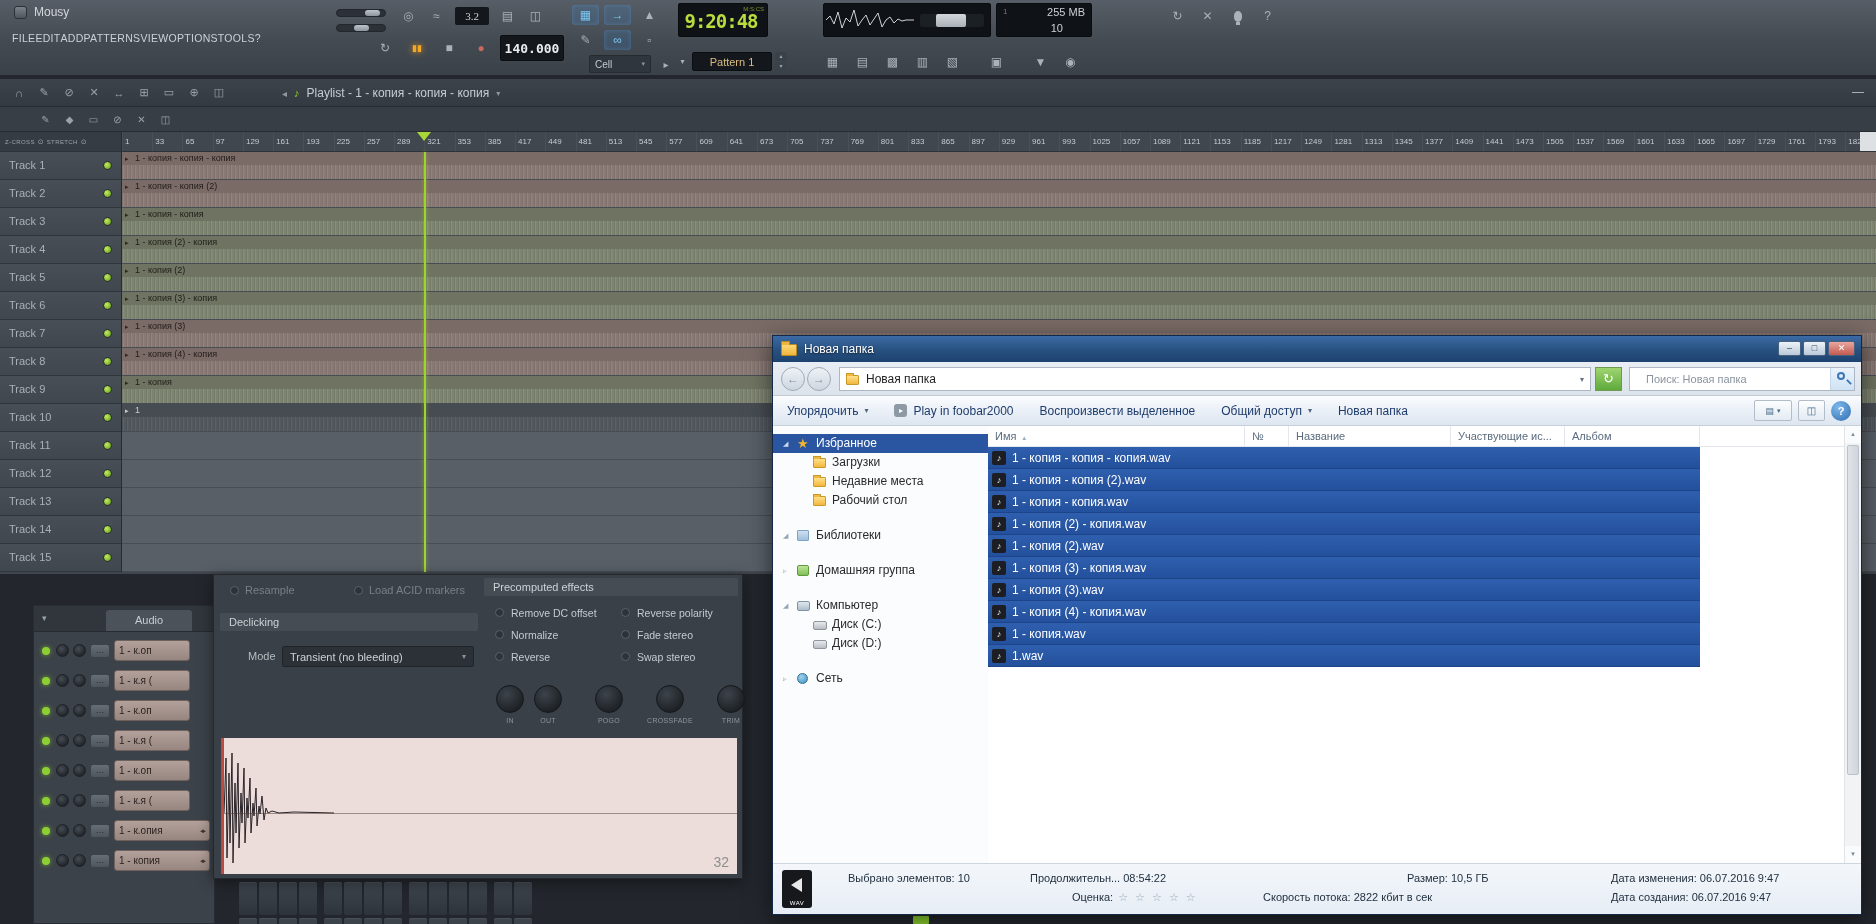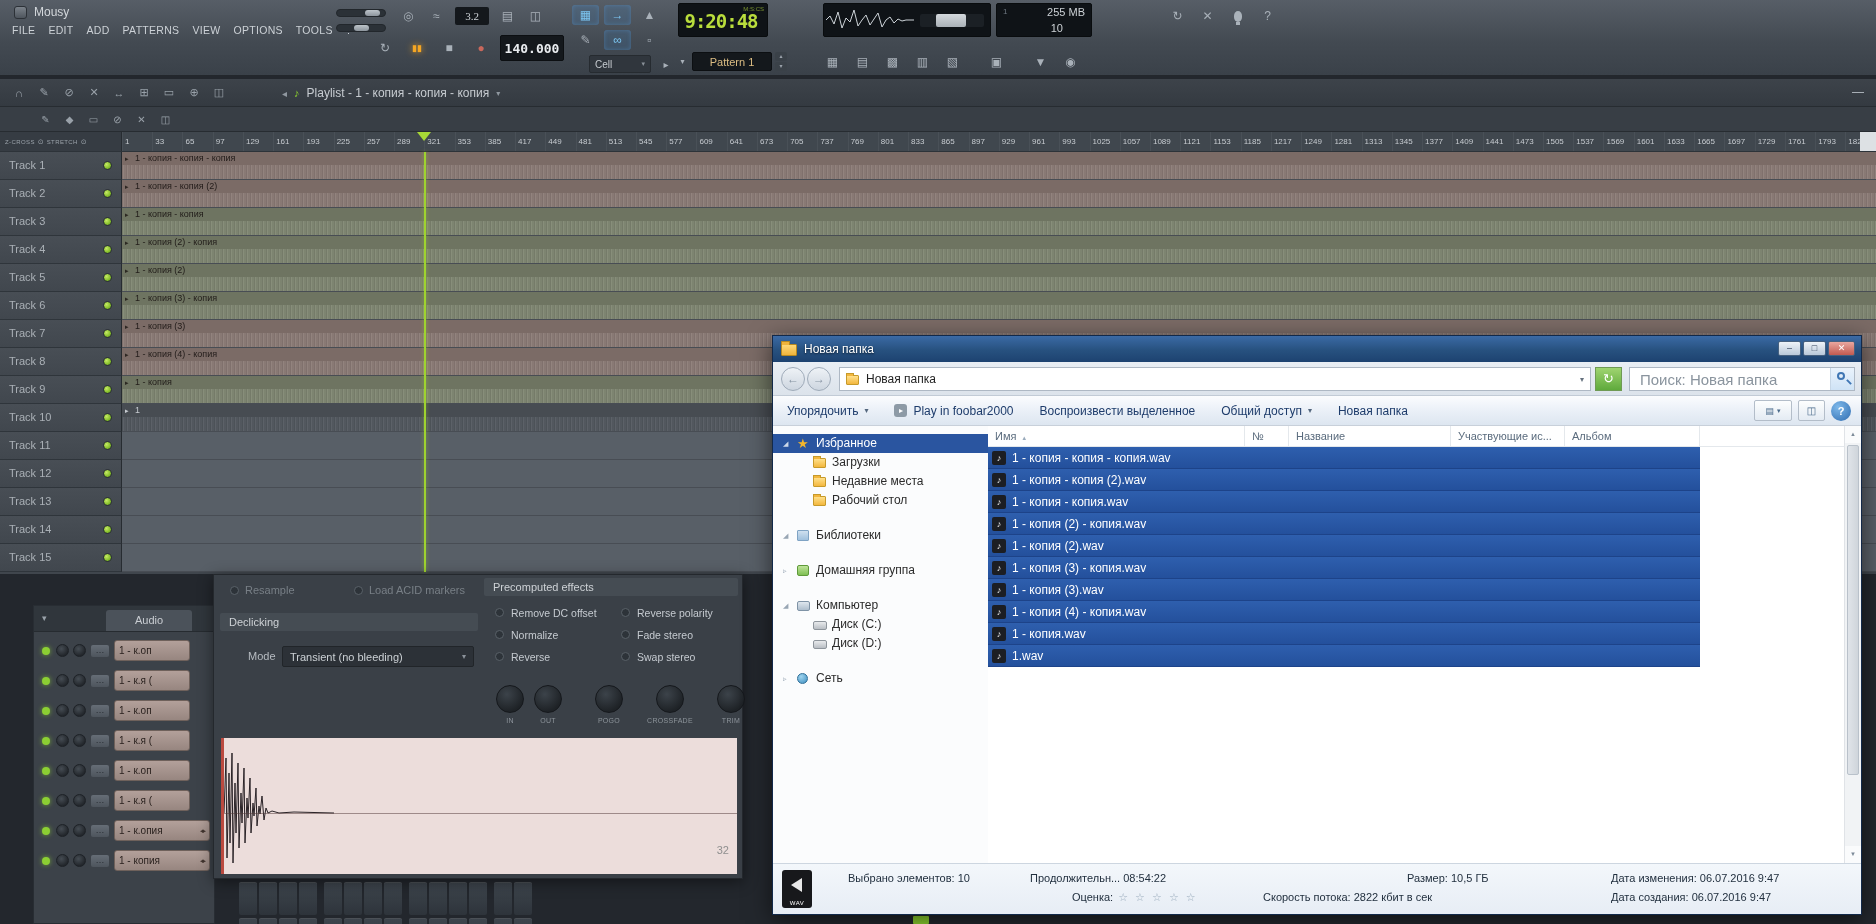--- a/index.html
+++ b/index.html
@@ -4,21 +4,21 @@
 <style>
 *{margin:0;padding:0;box-sizing:border-box}
 html,body{width:1876px;height:924px;overflow:hidden;background:#23272d}
 body{font-family:"Liberation Sans",sans-serif}
 #root{position:relative;width:1876px;height:924px;background:#23272d;overflow:hidden}
 
 
 .fl-toolbar{position:absolute;left:0;top:0;width:1876px;height:76px;background:linear-gradient(#575e67,#434a52 55%,#3a4149);border-bottom:1px solid #23272c}
 .fl-appicon{position:absolute;left:14px;top:6px;width:13px;height:13px;border-radius:3px;background:linear-gradient(#7b828a,#4e555d);border:1px solid #2c3137}
 .fl-title{position:absolute;left:34px;top:5px;font-size:12px;color:#d3d7db}
-.fl-menubar{position:absolute;left:12px;top:24px;display:flex;gap:13px}
+.fl-menubar{position:absolute;left:12px;top:32px;display:flex;}
 .fl-menu{font-size:10.5px;color:#ccd1d6;letter-spacing:.3px}
 .sliders{position:absolute;left:336px;top:9px}
 .slider{width:50px;height:8px;background:#2b3137;border-radius:4px;border:1px solid #22272c;position:relative;margin-bottom:7px}
 .slider .thumb{position:absolute;top:0;width:15px;height:6px;background:linear-gradient(#bdc4ca,#8d959d);border-radius:3px}
 .iconbtn{display:flex;align-items:center;justify-content:center;color:#a9b1b9;border-radius:3px;font-size:12px}
 .row1-icons{position:absolute;left:396px;top:6px;display:flex;gap:3px;align-items:center}
 .row1-icons .iconbtn{width:25px;height:19px}
 .aux-lcd{width:34px;height:18px;background:#14181c;border-radius:2px;color:#ced3d7;font-size:11px;display:flex;align-items:center;justify-content:center;font-family:Liberation Serif, serif;margin:0 3px}
 .transport{position:absolute;left:372px;top:35px;display:flex;gap:6px;align-items:center}
 .tbtn{width:26px;height:24px;display:flex;align-items:center;justify-content:center;font-size:12px;color:#a9b1b9}
@@ -129,40 +129,40 @@
 .ed-mode .dd{color:#8a9199;font-size:8px}
 .ed-fx{position:absolute;display:flex;flex-direction:column;gap:9px}
 .ed-fx .fxitem{display:flex;gap:7px;align-items:center;height:13px;font-size:10.5px;color:#c5cad0;white-space:nowrap}
 .ed-fx.colA{left:281px;top:31px}
 .ed-fx.colB{left:407px;top:31px}
 .ed-knob{position:absolute;top:110px;width:28px;height:28px;border-radius:50%;background:radial-gradient(circle at 38% 32%,#3c434a,#1e2226 72%);border:1px solid #15181c}
 .ed-klabel{position:absolute;top:142px;width:60px;text-align:center;font-size:7px;color:#8d949b;letter-spacing:.3px}
 .ed-wave{position:absolute;left:7px;top:163px;width:516px;height:136px;background:#ecdddb;border-left:3px solid #bb4a40;overflow:hidden}
 .ed-wave .midline{position:absolute;left:0;right:0;top:55%;height:1px;background:rgba(80,55,55,.5)}
 .ed-wave svg{position:absolute;left:0;top:0;height:100%}
-.ed-badge{position:absolute;right:8px;bottom:18px;font-size:11px;color:#8f8f8f}
+.ed-badge{position:absolute;right:8px;bottom:4px;font-size:14px;color:#8f8f8f}
 
 
 .explorer{position:absolute;left:772px;top:335px;width:1090px;height:580px;background:#fff;border:1px solid #12294a;box-shadow:0 5px 22px rgba(0,0,0,.55)}
 .ex-titlebar{position:absolute;left:0;top:0;width:100%;height:26px;background:linear-gradient(#3b6aa5,#27517f 55%,#1d4270)}
 .ex-foldericon{position:absolute;left:8px;top:8px;width:16px;height:12px;background:linear-gradient(#ffd978,#f0b43c);border:1px solid #b98a20;border-radius:1px}
 .ex-foldericon:before{content:"";position:absolute;left:-1px;top:-4px;width:7px;height:3px;background:#f0b43c;border:1px solid #b98a20;border-bottom:none;border-radius:1px 1px 0 0}
 .ex-title{position:absolute;left:31px;top:6px;font-size:12px;color:#fff;text-shadow:0 1px 2px rgba(0,0,0,.6)}
 .ex-btns{position:absolute;right:6px;top:5px;display:flex;gap:2px}
 .ex-btn{width:23px;height:15px;border:1px solid #47617f;border-radius:2px;background:linear-gradient(#eef3f8,#b9c8d9);font-size:9px;line-height:13px;text-align:center;color:#2c3e55}
 .ex-btn.close{background:linear-gradient(#e9a79f,#c25a50);color:#fff;width:27px}
 .ex-nav{position:absolute;left:0;top:26px;width:100%;height:34px;background:linear-gradient(#e9eef4,#dce3eb);border-bottom:1px solid #c2cbd6}
 .nav-circle{position:absolute;top:5px;width:24px;height:24px;border-radius:50%;border:1px solid #9fabb9;background:linear-gradient(#eef2f6,#cdd6e0);color:#8794a3;font-size:12px;text-align:center;line-height:22px}
 .nav-back{left:8px}.nav-fwd{left:34px}
 .ex-addr{position:absolute;left:66px;top:5px;width:752px;height:24px;background:#fff;border:1px solid #aeb8c4;display:flex;align-items:center;padding:0 6px;gap:7px}
 .addr-text{font-size:12px;color:#222;flex:1}
 .addr-dd{color:#66727f;font-size:8px}
 .ex-refresh{position:absolute;left:822px;top:5px;width:27px;height:24px;border:1px solid #6f9a54;background:linear-gradient(#9fd470,#5faa3c);color:#fff;font-size:13px;text-align:center;line-height:22px}
 .ex-search{position:absolute;left:856px;top:5px;width:226px;height:24px;background:#fff;border:1px solid #aeb8c4;display:flex;align-items:center}
-.search-text{flex:1;font-size:15px;color:#8a949e;padding-left:10px;white-space:nowrap;overflow:hidden}
+.search-text{flex:1;font-size:11px;color:#8a949e;padding-left:16px;white-space:nowrap;overflow:hidden}
 .search-btn{width:24px;height:22px;background:linear-gradient(#eaf3fc,#cfe3f6);border-left:1px solid #c6d6e6;position:relative;flex:0 0 24px}
 .lens{position:absolute;left:6px;top:4px;width:8px;height:8px;border:2px solid #3f76b4;border-radius:50%}
 .lens:after{content:"";position:absolute;left:7px;top:7px;width:6px;height:2px;background:#3f76b4;transform:rotate(45deg)}
 .ex-cmdbar{position:absolute;left:0;top:60px;width:100%;height:30px;background:linear-gradient(#fbfcfe,#e9eff7 55%,#dde6f0);border-bottom:1px solid #c8d0da;display:flex;align-items:center;padding-left:14px;gap:26px}
 .cmd{font-size:12px;color:#1e3c6b;display:flex;align-items:center;gap:6px;white-space:nowrap}
 .cmd .dd{font-size:8px;color:#54677e}
 .fb-icon{width:13px;height:13px;border-radius:3px;background:#8d9aa6;color:#fff;font-size:8px;line-height:13px;text-align:center}
 .cmd-right{position:absolute;right:10px;top:4px;display:flex;gap:6px;align-items:center}
 .viewbtn{width:38px;height:21px;border:1px solid #b3bdc9;border-radius:2px;background:linear-gradient(#fdfefe,#e4ebf3);display:flex;align-items:center;justify-content:center;gap:3px;color:#4a6a8a;font-size:9px}
 .viewbtn .dd{font-size:7px}

